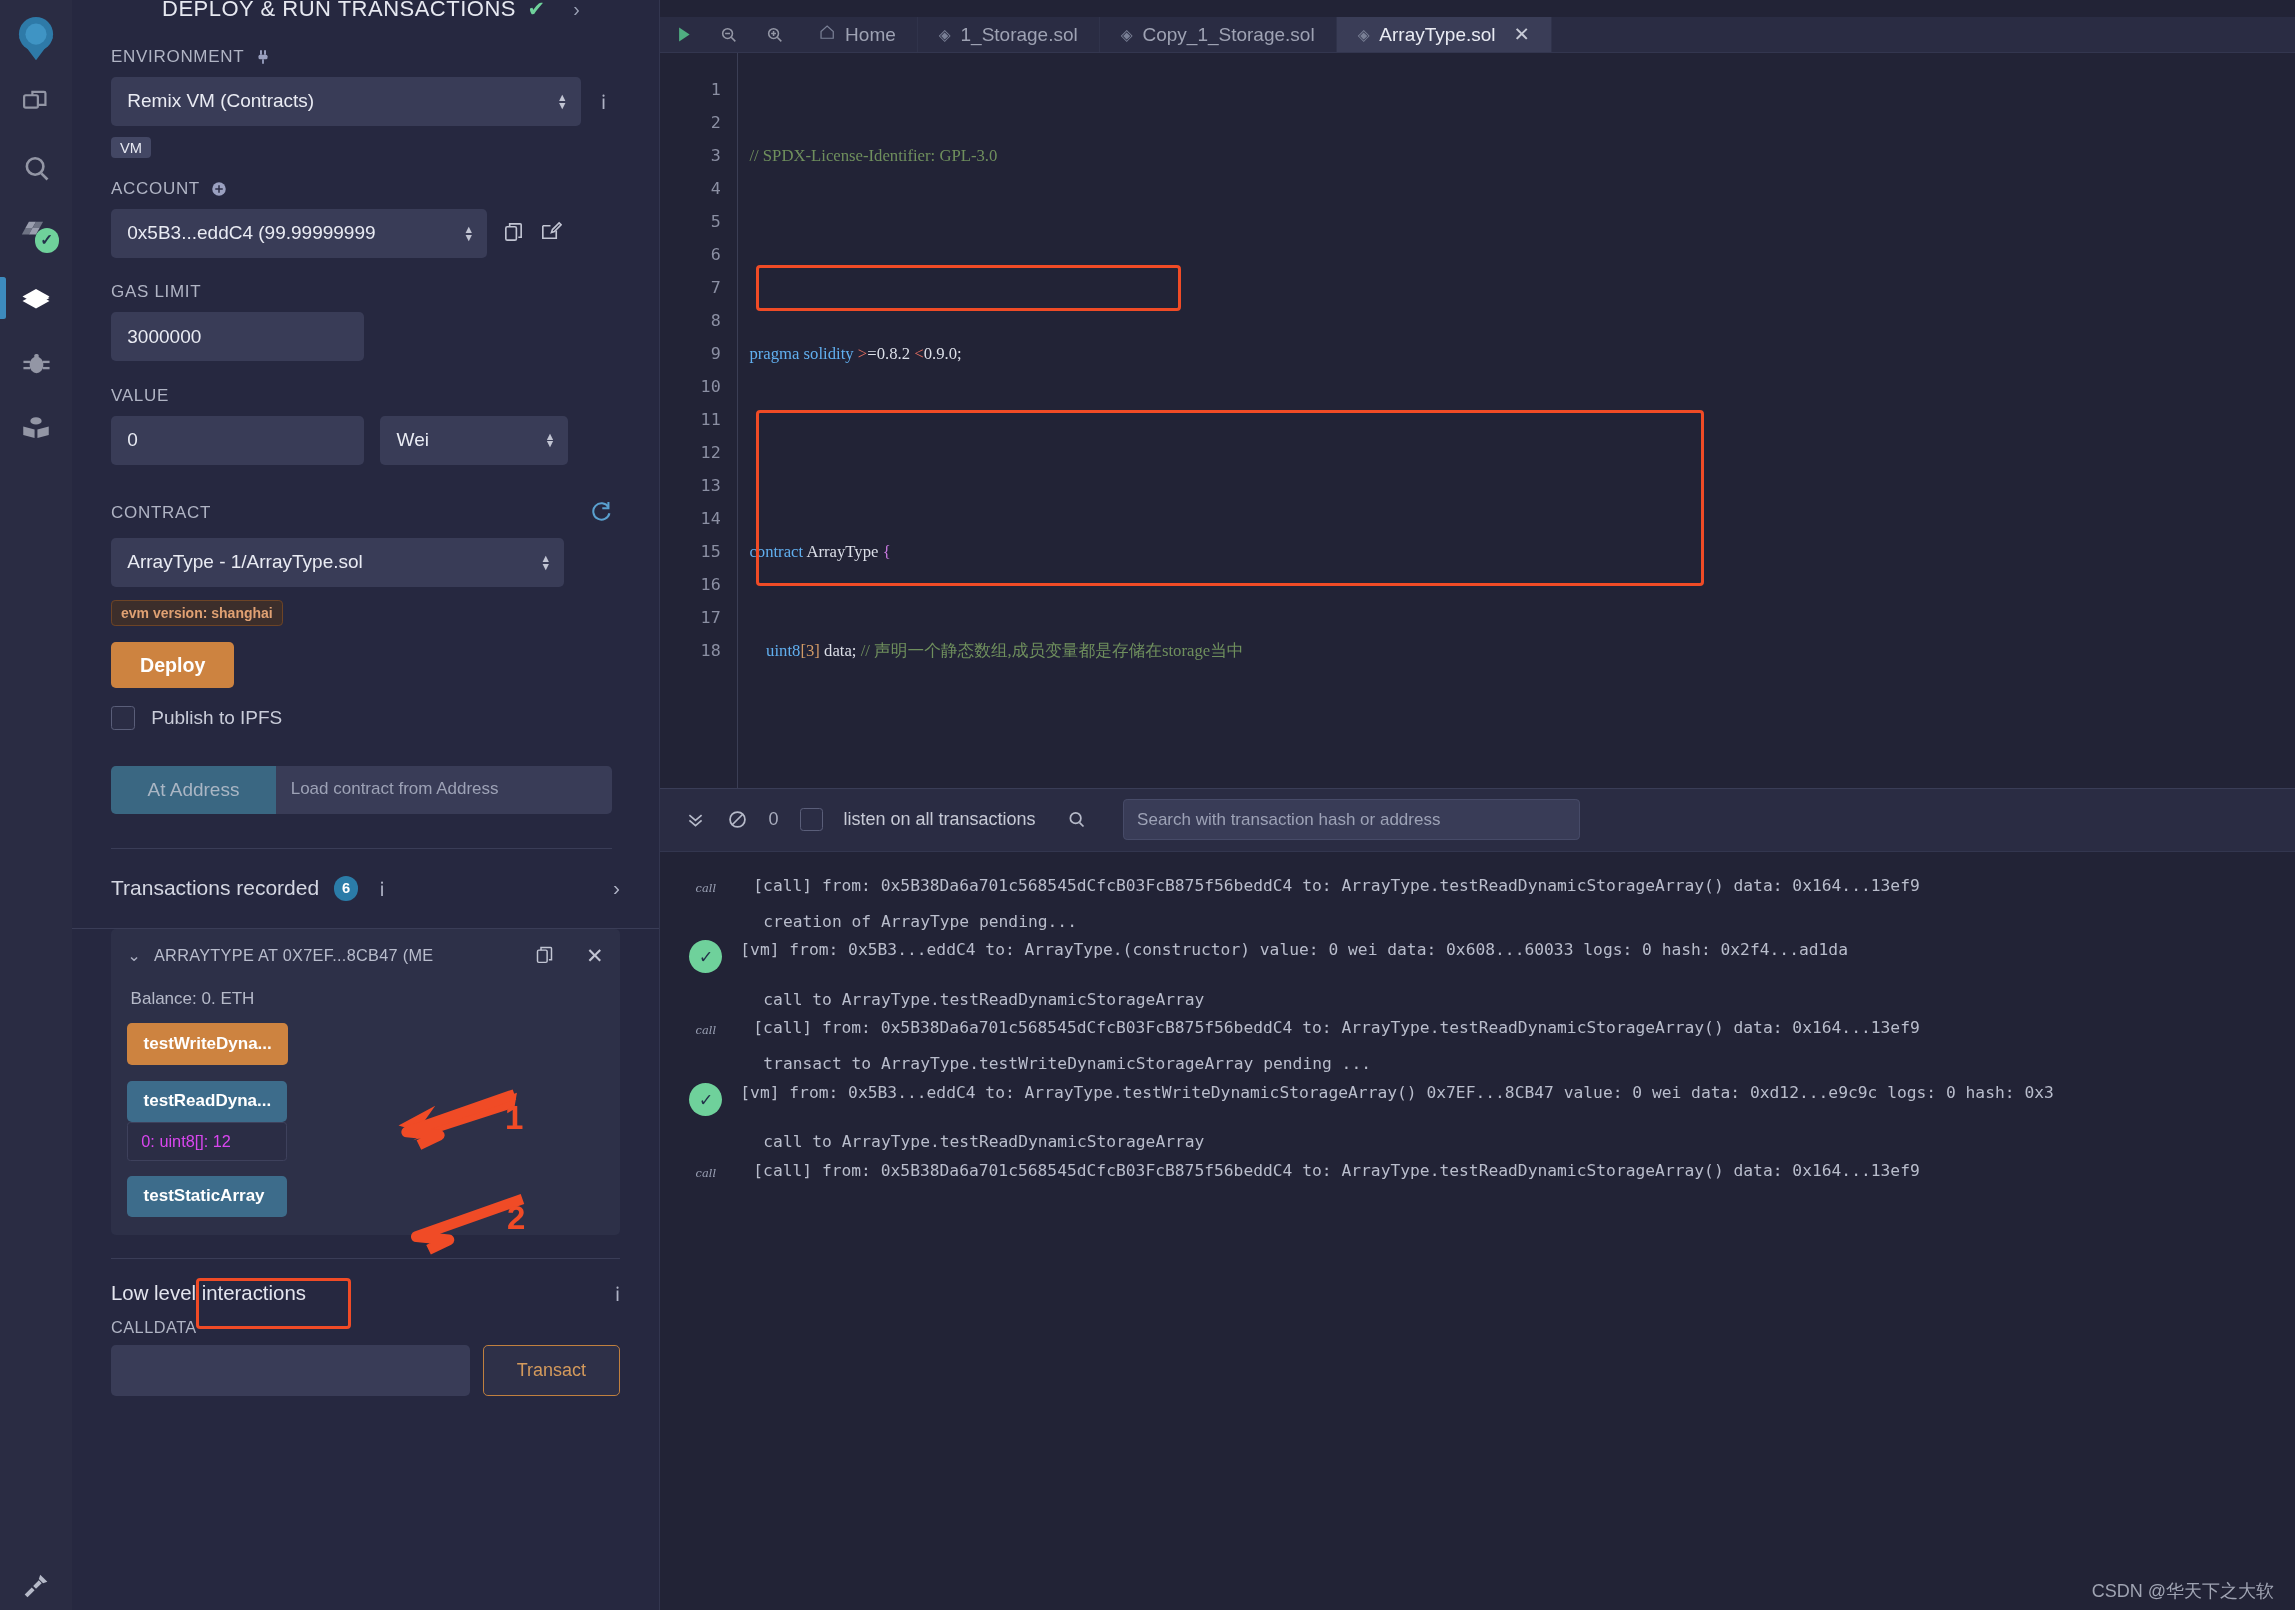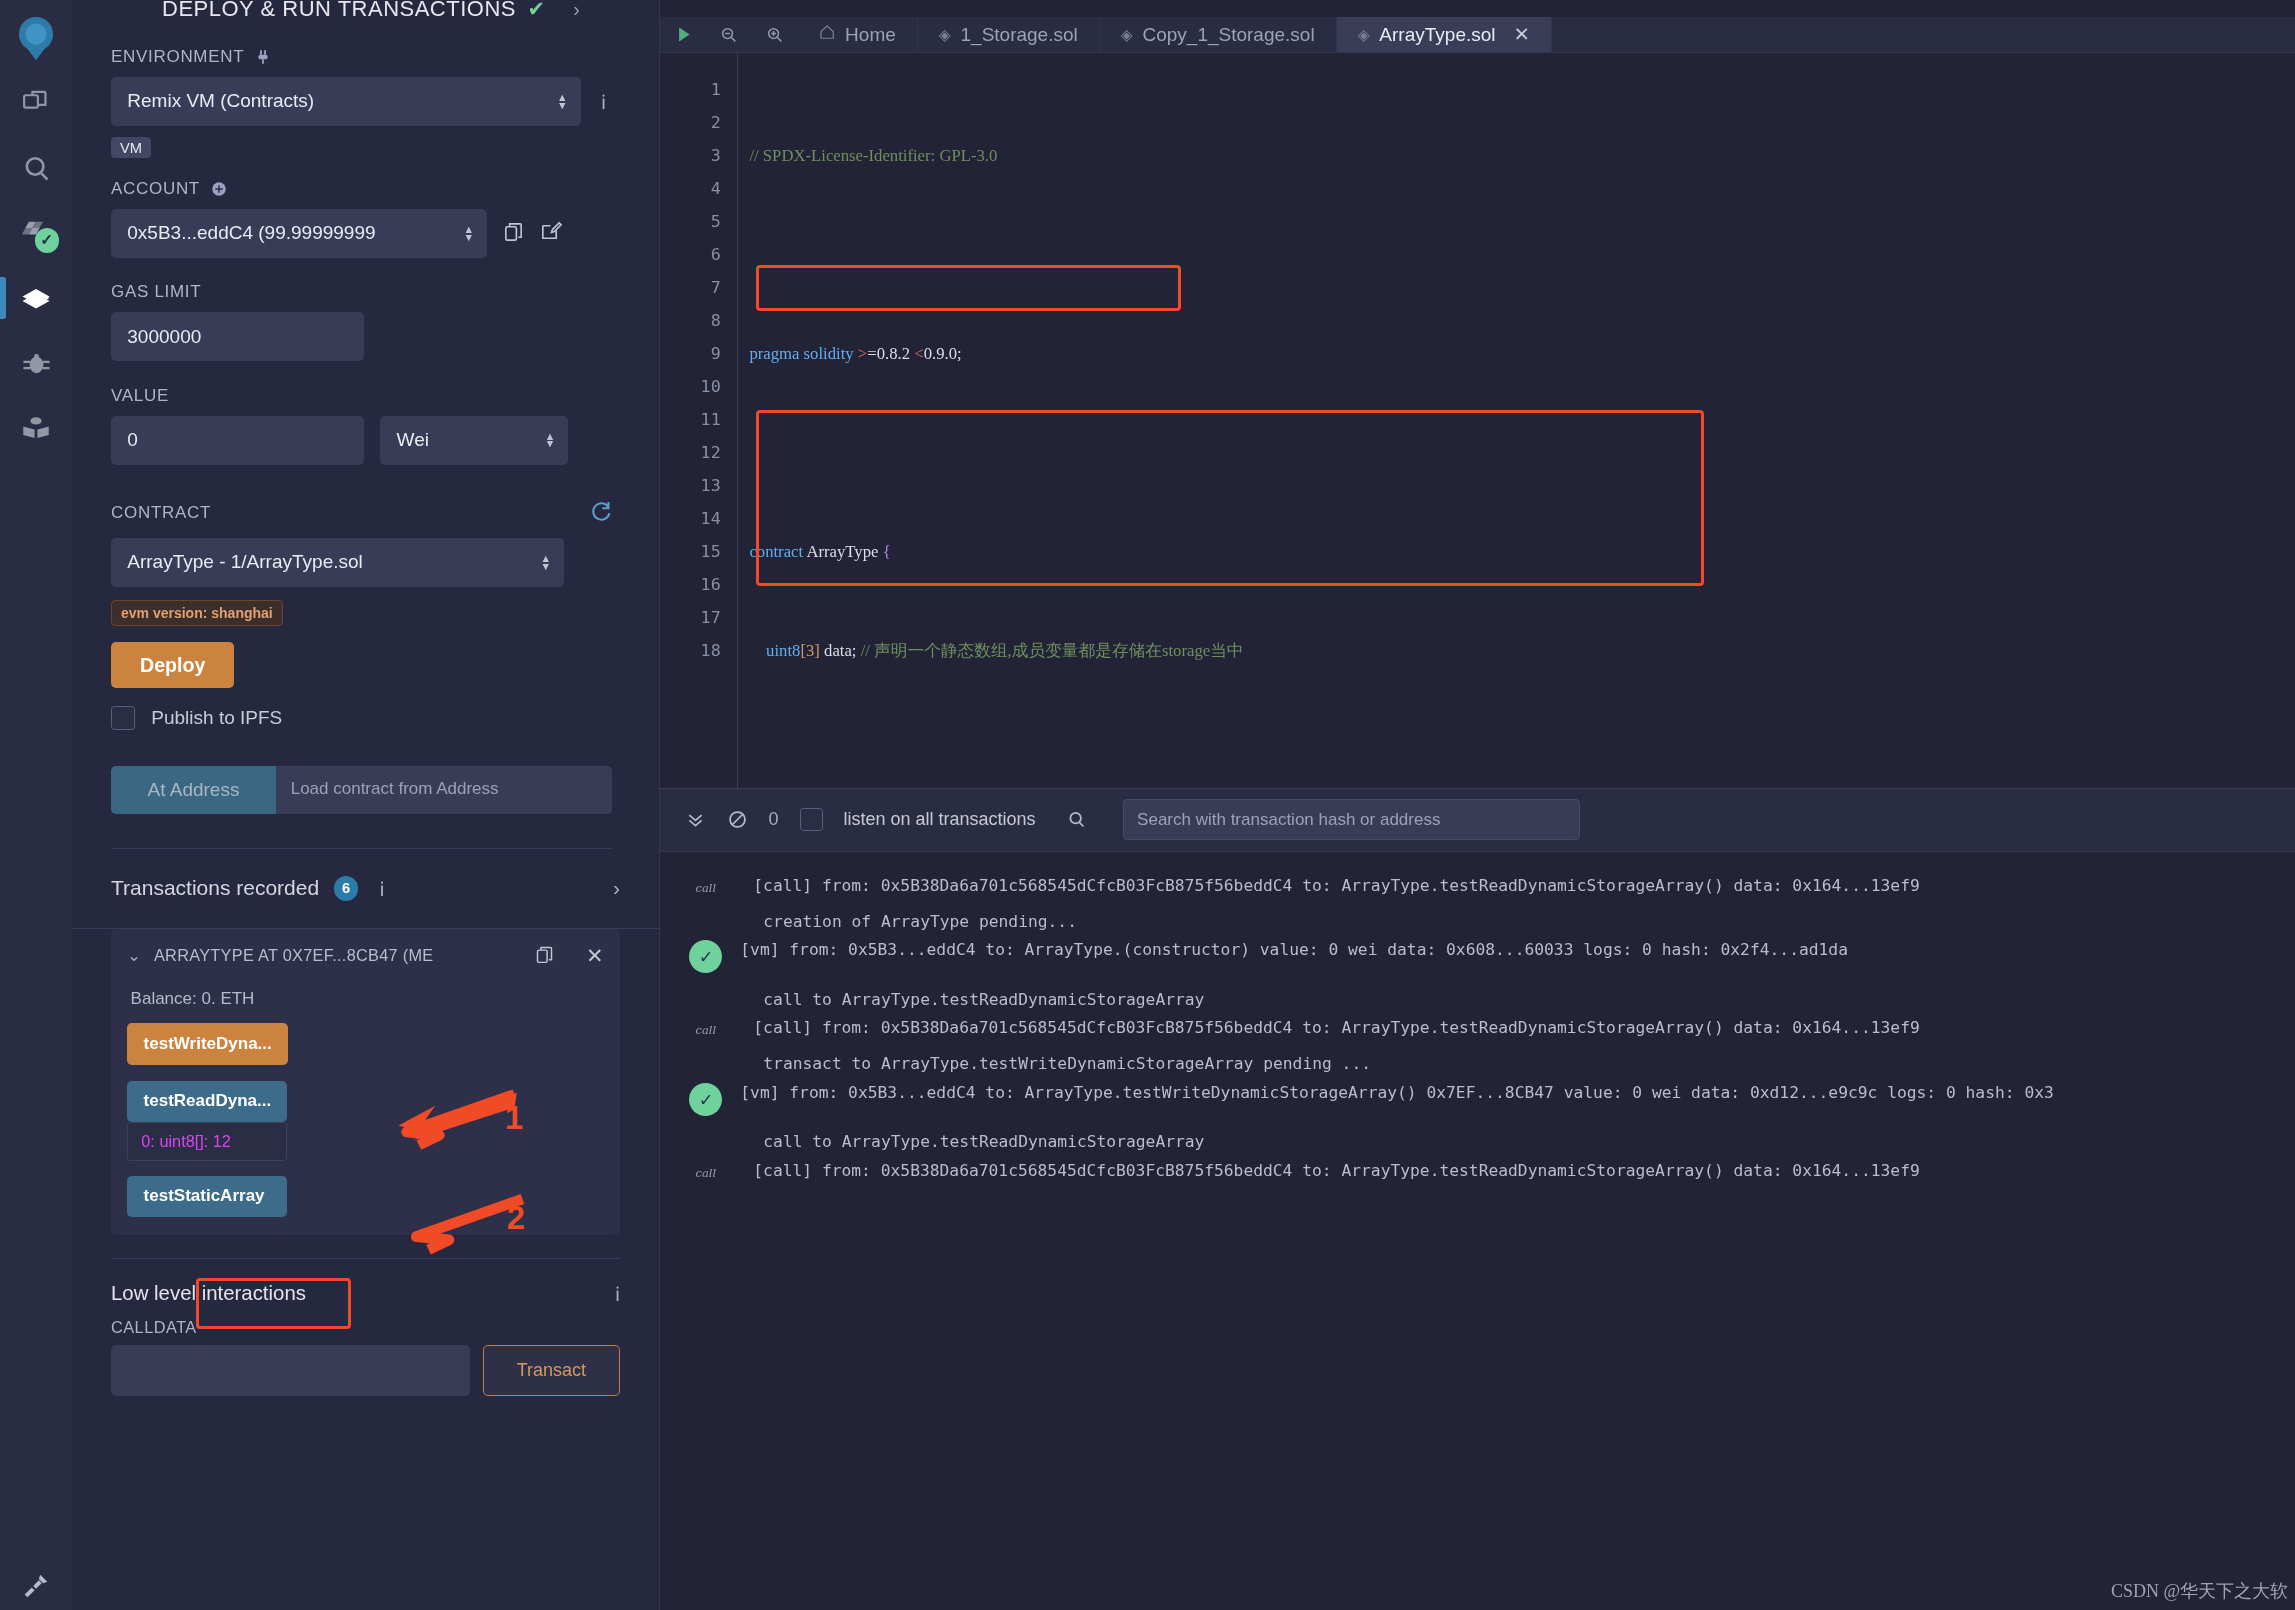--- a/index.html
+++ b/index.html
@@ -235,22 +235,22 @@
     font-size:11.4px; color:#9aa0b4; font-family:"DejaVu Serif", serif;
     font-style:italic; width:59px; text-align:center; padding-top:4.9px; flex:0 0 59px;
   }
   .ok-ic{
     width:33px; height:33px; border-radius:50%; background:#6fd19b;
     color:#22304a; display:flex; align-items:center; justify-content:center;
     font-size:19.6px; font-weight:bold; flex:0 0 33px; margin-left:13px;
   }
   .sub{ padding:16.3px 0 0 87px; color:#b9bdcc; }
   .watermark{
-    position:absolute; right:7px; bottom:8.2px; color:#9fa3b2; font-size:18px;
-    font-family:Liberation Serif, serif;
+    position:absolute; right:21px; bottom:8.2px; color:#9fa3b2; font-size:18px;
+    font-family:Liberation Sans, sans-serif;
   }
 
   
   .arrow-num{
     position:absolute; color:#f04b26; font-size:33px; font-weight:bold;
     font-family:"Liberation Sans", sans-serif;
   }
 </style>
 </head>
 <body>

